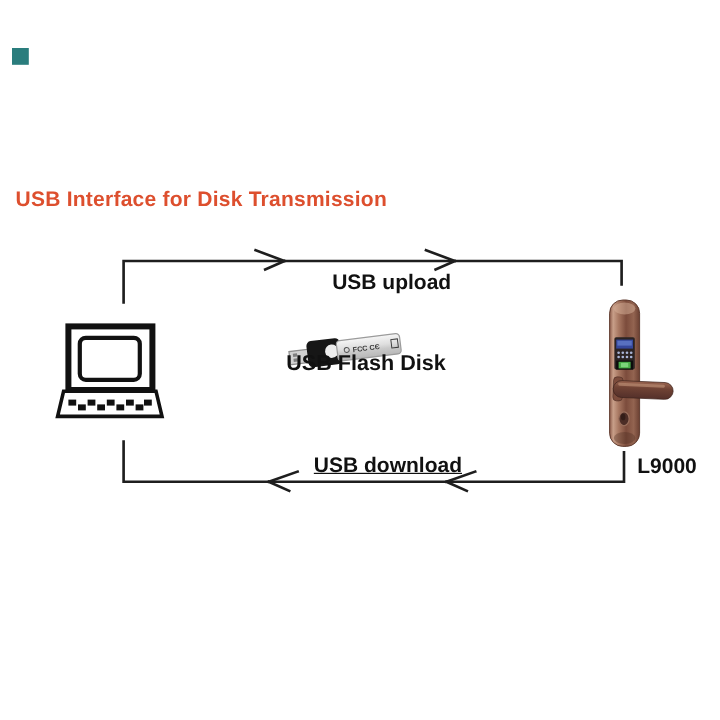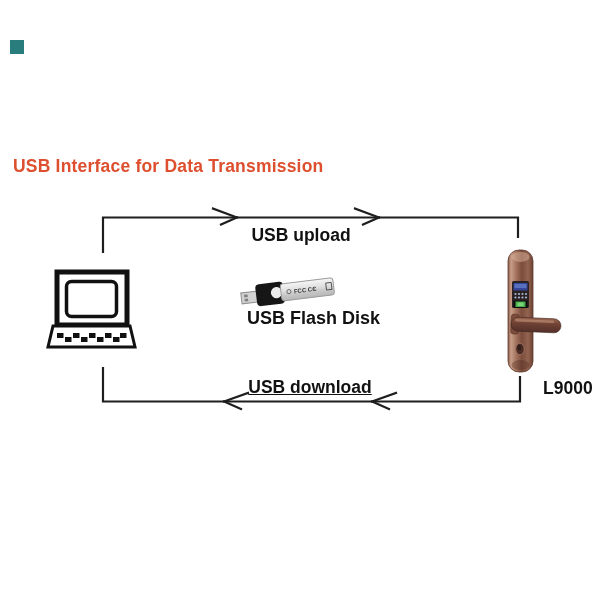--- a/index.html
+++ b/index.html
@@ -12,40 +12,40 @@
   #corner-mark{
     left:10px;top:40px;width:14px;height:14px;background:#2a7d7d;
   }
   #diagram-title{
     left:13px;top:156px;width:320px;
     font-size:17.5px;font-weight:bold;color:#dd4f2e;
     letter-spacing:.2px;white-space:nowrap;
   }
   .flow-label{
     font-weight:bold;color:#111;font-size:17.5px;
-    text-align:center;width:150px;white-space:nowrap;
+    text-align:right;width:150px;white-space:nowrap;
   }
   #upload-label{left:226px;top:225px;}
   #download-label{left:235px;top:377px;text-decoration:underline;}
   #flashdisk-label{
-    left:230px;top:308px;width:150px;text-align:right;
+    left:230px;top:292px;width:150px;text-align:center;
     font-weight:bold;color:#111;font-size:18px;white-space:nowrap;
   }
   #lock-label{
     left:531px;top:378px;
-    font-weight:bold;color:#111;font-size:17.5px;white-space:nowrap;margin-left:12px;
+    font-weight:bold;color:#111;font-size:17.5px;white-space:nowrap;
   }
   svg{display:block;}
 </style>
 </head>
 <body>
 
 <div class="abs" id="corner-mark"></div>
 
-<div class="abs" id="diagram-title">USB Interface for Data Transmission</div>
+<div class="abs" id="diagram-title">USB Interface for Disk Transmission</div>
 
 <svg class="abs" style="left:0;top:0" width="600" height="600" viewBox="0 0 600 600">
   <g stroke="#1e1e1e" stroke-width="2.2" fill="none" stroke-linecap="square">
 
     <path d="M103,252 L103,217.5 L518,217.5 L518,237"></path>
 
     <path d="M213,208.5 L237,217.5 M221,224.5 L237,217.5"></path>
     <path d="M355,208.5 L379,217.5 M363,224.5 L379,217.5"></path>
 
     <path d="M520,377 L520,401.5 L103,401.5 L103,368"></path>

